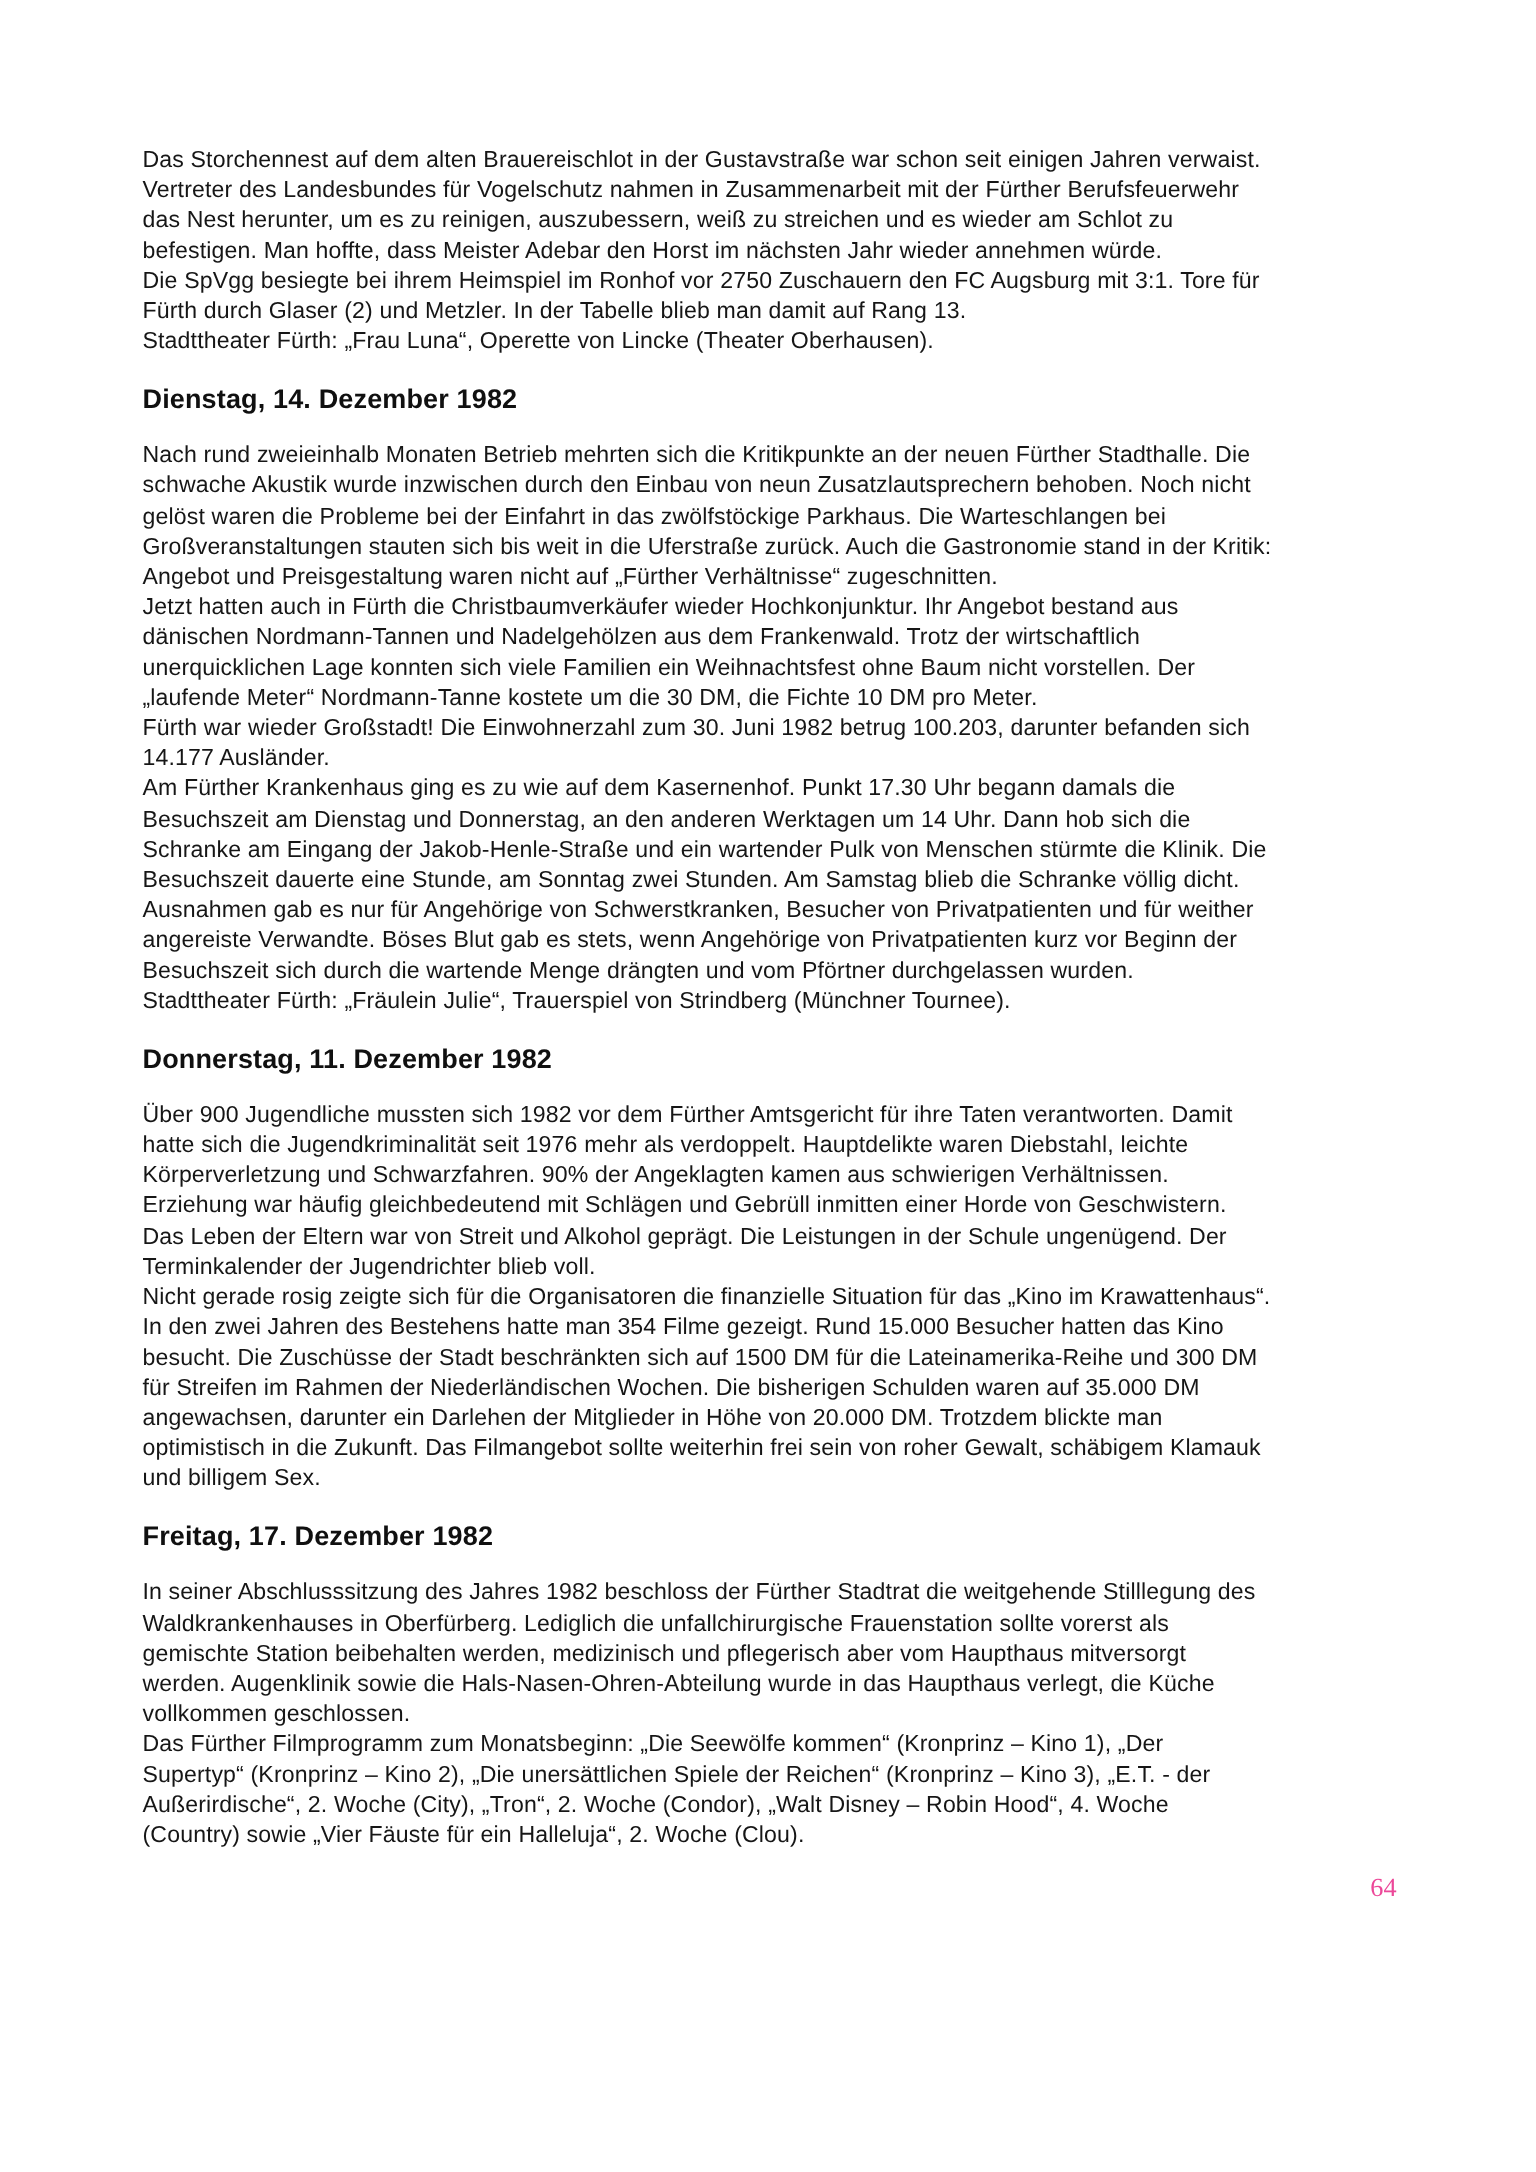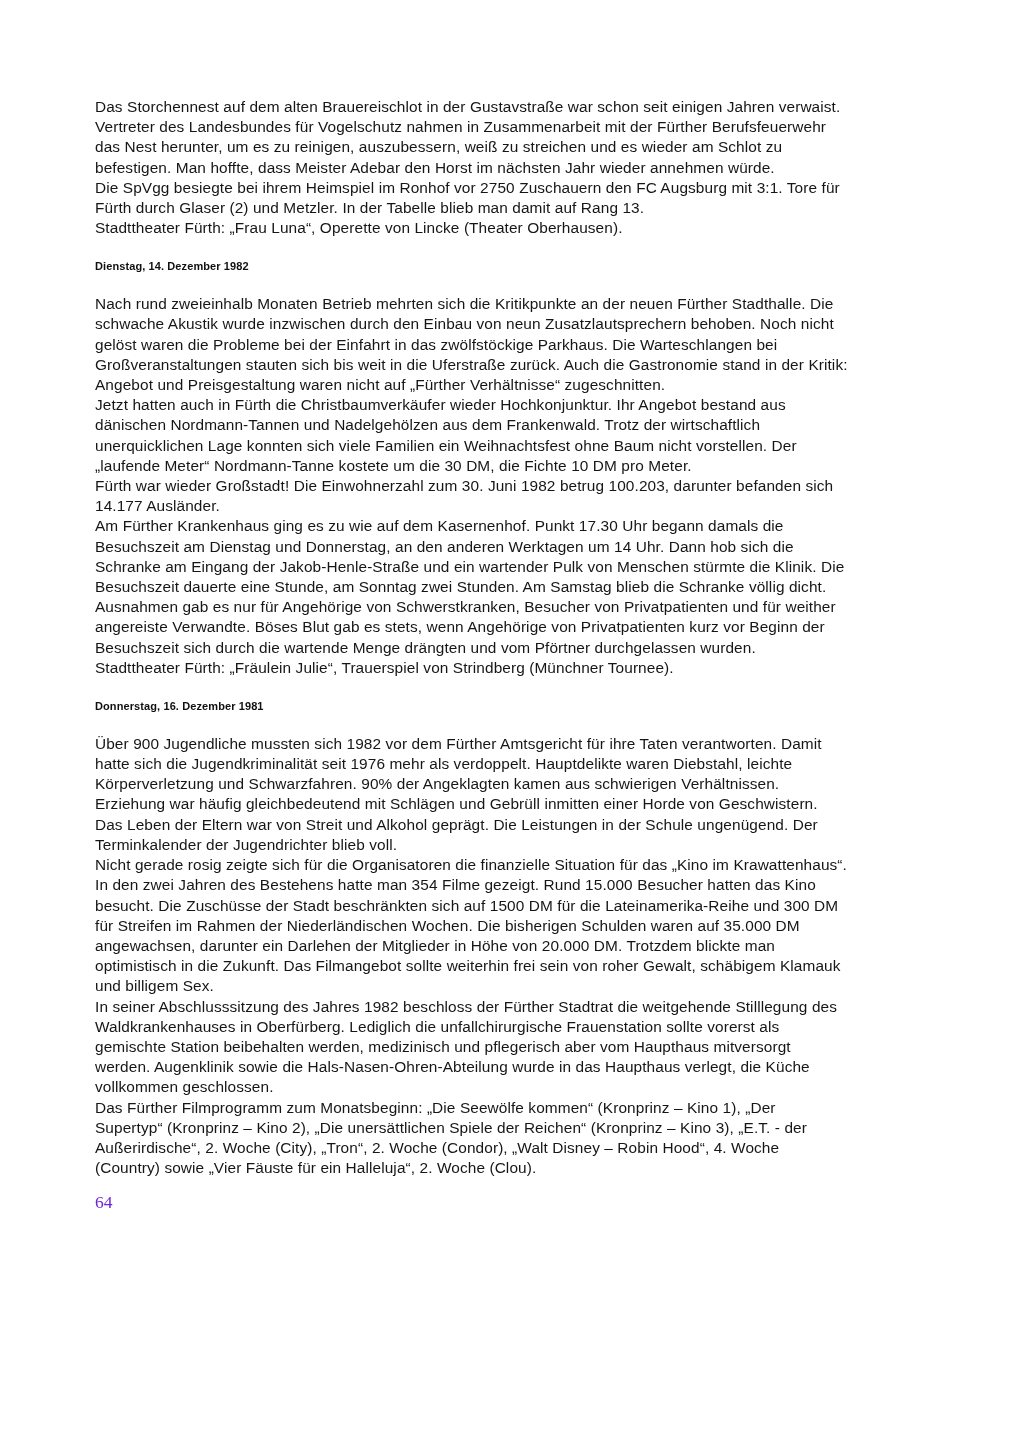--- a/index.html
+++ b/index.html
@@ -26,34 +26,34 @@
     width: 852px;
     font-size: 15.4px;
     line-height: 20.2px;
     color: #161616;
     white-space: pre-line;
     letter-spacing: 0.1px;
   }
   .date-heading {
     margin: 17.8px 0;
     width: 852px;
-    font-size: 11px;
+    font-size: 18px;
     line-height: 20.2px;
     font-weight: bold;
     color: #101010;
     letter-spacing: 0.1px;
   }
   .page-number {
     margin: 14px 0 0 0;
     width: 836px;
-    text-align: left;
+    text-align: right;
     font-family: "Liberation Serif", serif;
     font-size: 17.5px;
     line-height: 20px;
-    color: #6d28d9;
+    color: #ec4899;
   }
 </style>
 </head>
 <body>
 
 <div class="page">
 
   <p class="body-text">Das Storchennest auf dem alten Brauereischlot in der Gustavstraße war schon seit einigen Jahren verwaist.
 Vertreter des Landesbundes für Vogelschutz nahmen in Zusammenarbeit mit der Fürther Berufsfeuerwehr
 das Nest herunter, um es zu reinigen, auszubessern, weiß zu streichen und es wieder am Schlot zu
@@ -77,35 +77,36 @@
 14.177 Ausländer.
 Am Fürther Krankenhaus ging es zu wie auf dem Kasernenhof. Punkt 17.30 Uhr begann damals die
 Besuchszeit am Dienstag und Donnerstag, an den anderen Werktagen um 14 Uhr. Dann hob sich die
 Schranke am Eingang der Jakob-Henle-Straße und ein wartender Pulk von Menschen stürmte die Klinik. Die
 Besuchszeit dauerte eine Stunde, am Sonntag zwei Stunden. Am Samstag blieb die Schranke völlig dicht.
 Ausnahmen gab es nur für Angehörige von Schwerstkranken, Besucher von Privatpatienten und für weither
 angereiste Verwandte. Böses Blut gab es stets, wenn Angehörige von Privatpatienten kurz vor Beginn der
 Besuchszeit sich durch die wartende Menge drängten und vom Pförtner durchgelassen wurden.
 Stadttheater Fürth: „Fräulein Julie“, Trauerspiel von Strindberg (Münchner Tournee).</p>
 
-  <h2 class="date-heading">Donnerstag, 16. Dezember 1981</h2>
+  <h2 class="date-heading">Donnerstag, 11. Dezember 1982</h2>
   <p class="body-text">Über 900 Jugendliche mussten sich 1982 vor dem Fürther Amtsgericht für ihre Taten verantworten. Damit
 hatte sich die Jugendkriminalität seit 1976 mehr als verdoppelt. Hauptdelikte waren Diebstahl, leichte
 Körperverletzung und Schwarzfahren. 90% der Angeklagten kamen aus schwierigen Verhältnissen.
 Erziehung war häufig gleichbedeutend mit Schlägen und Gebrüll inmitten einer Horde von Geschwistern.
 Das Leben der Eltern war von Streit und Alkohol geprägt. Die Leistungen in der Schule ungenügend. Der
 Terminkalender der Jugendrichter blieb voll.
 Nicht gerade rosig zeigte sich für die Organisatoren die finanzielle Situation für das „Kino im Krawattenhaus“.
 In den zwei Jahren des Bestehens hatte man 354 Filme gezeigt. Rund 15.000 Besucher hatten das Kino
 besucht. Die Zuschüsse der Stadt beschränkten sich auf 1500 DM für die Lateinamerika-Reihe und 300 DM
 für Streifen im Rahmen der Niederländischen Wochen. Die bisherigen Schulden waren auf 35.000 DM
 angewachsen, darunter ein Darlehen der Mitglieder in Höhe von 20.000 DM. Trotzdem blickte man
 optimistisch in die Zukunft. Das Filmangebot sollte weiterhin frei sein von roher Gewalt, schäbigem Klamauk
 und billigem Sex.</p>
 
+  <h2 class="date-heading">Freitag, 17. Dezember 1982</h2>
   <p class="body-text">In seiner Abschlusssitzung des Jahres 1982 beschloss der Fürther Stadtrat die weitgehende Stilllegung des
 Waldkrankenhauses in Oberfürberg. Lediglich die unfallchirurgische Frauenstation sollte vorerst als
 gemischte Station beibehalten werden, medizinisch und pflegerisch aber vom Haupthaus mitversorgt
 werden. Augenklinik sowie die Hals-Nasen-Ohren-Abteilung wurde in das Haupthaus verlegt, die Küche
 vollkommen geschlossen.
 Das Fürther Filmprogramm zum Monatsbeginn: „Die Seewölfe kommen“ (Kronprinz – Kino 1), „Der
 Supertyp“ (Kronprinz – Kino 2), „Die unersättlichen Spiele der Reichen“ (Kronprinz – Kino 3), „E.T. - der
 Außerirdische“, 2. Woche (City), „Tron“, 2. Woche (Condor), „Walt Disney – Robin Hood“, 4. Woche
 (Country) sowie „Vier Fäuste für ein Halleluja“, 2. Woche (Clou).</p>
 

